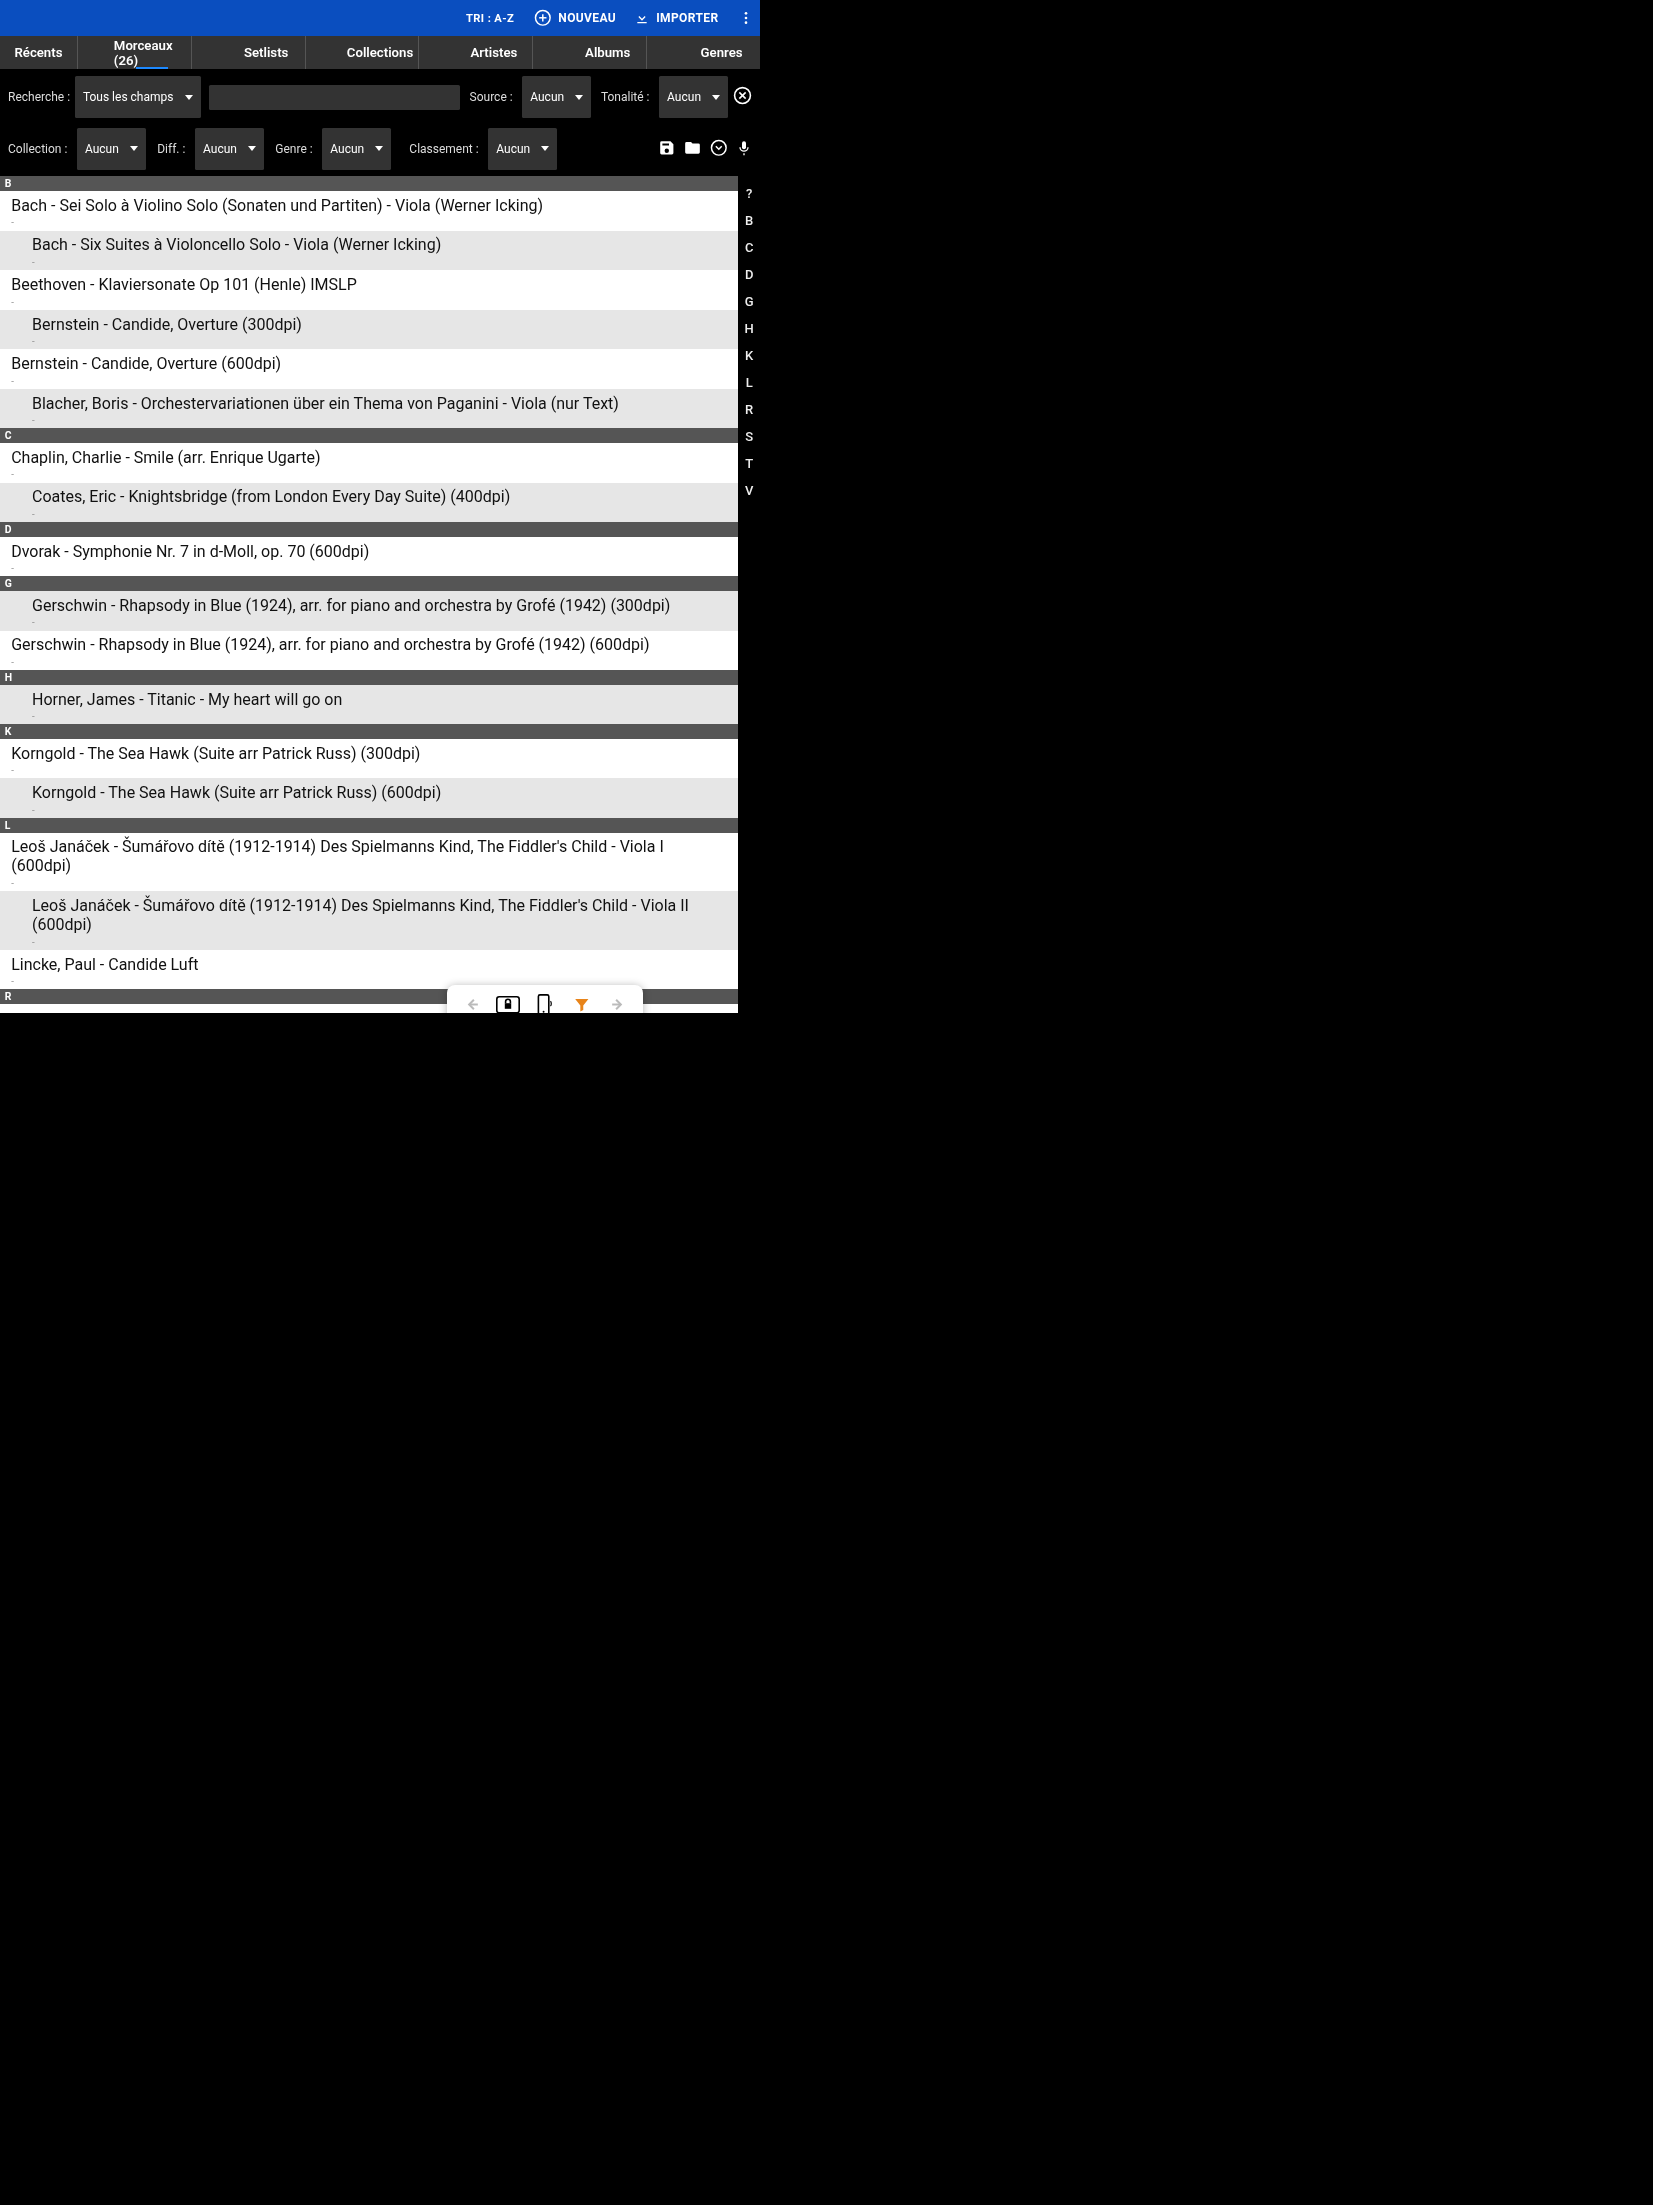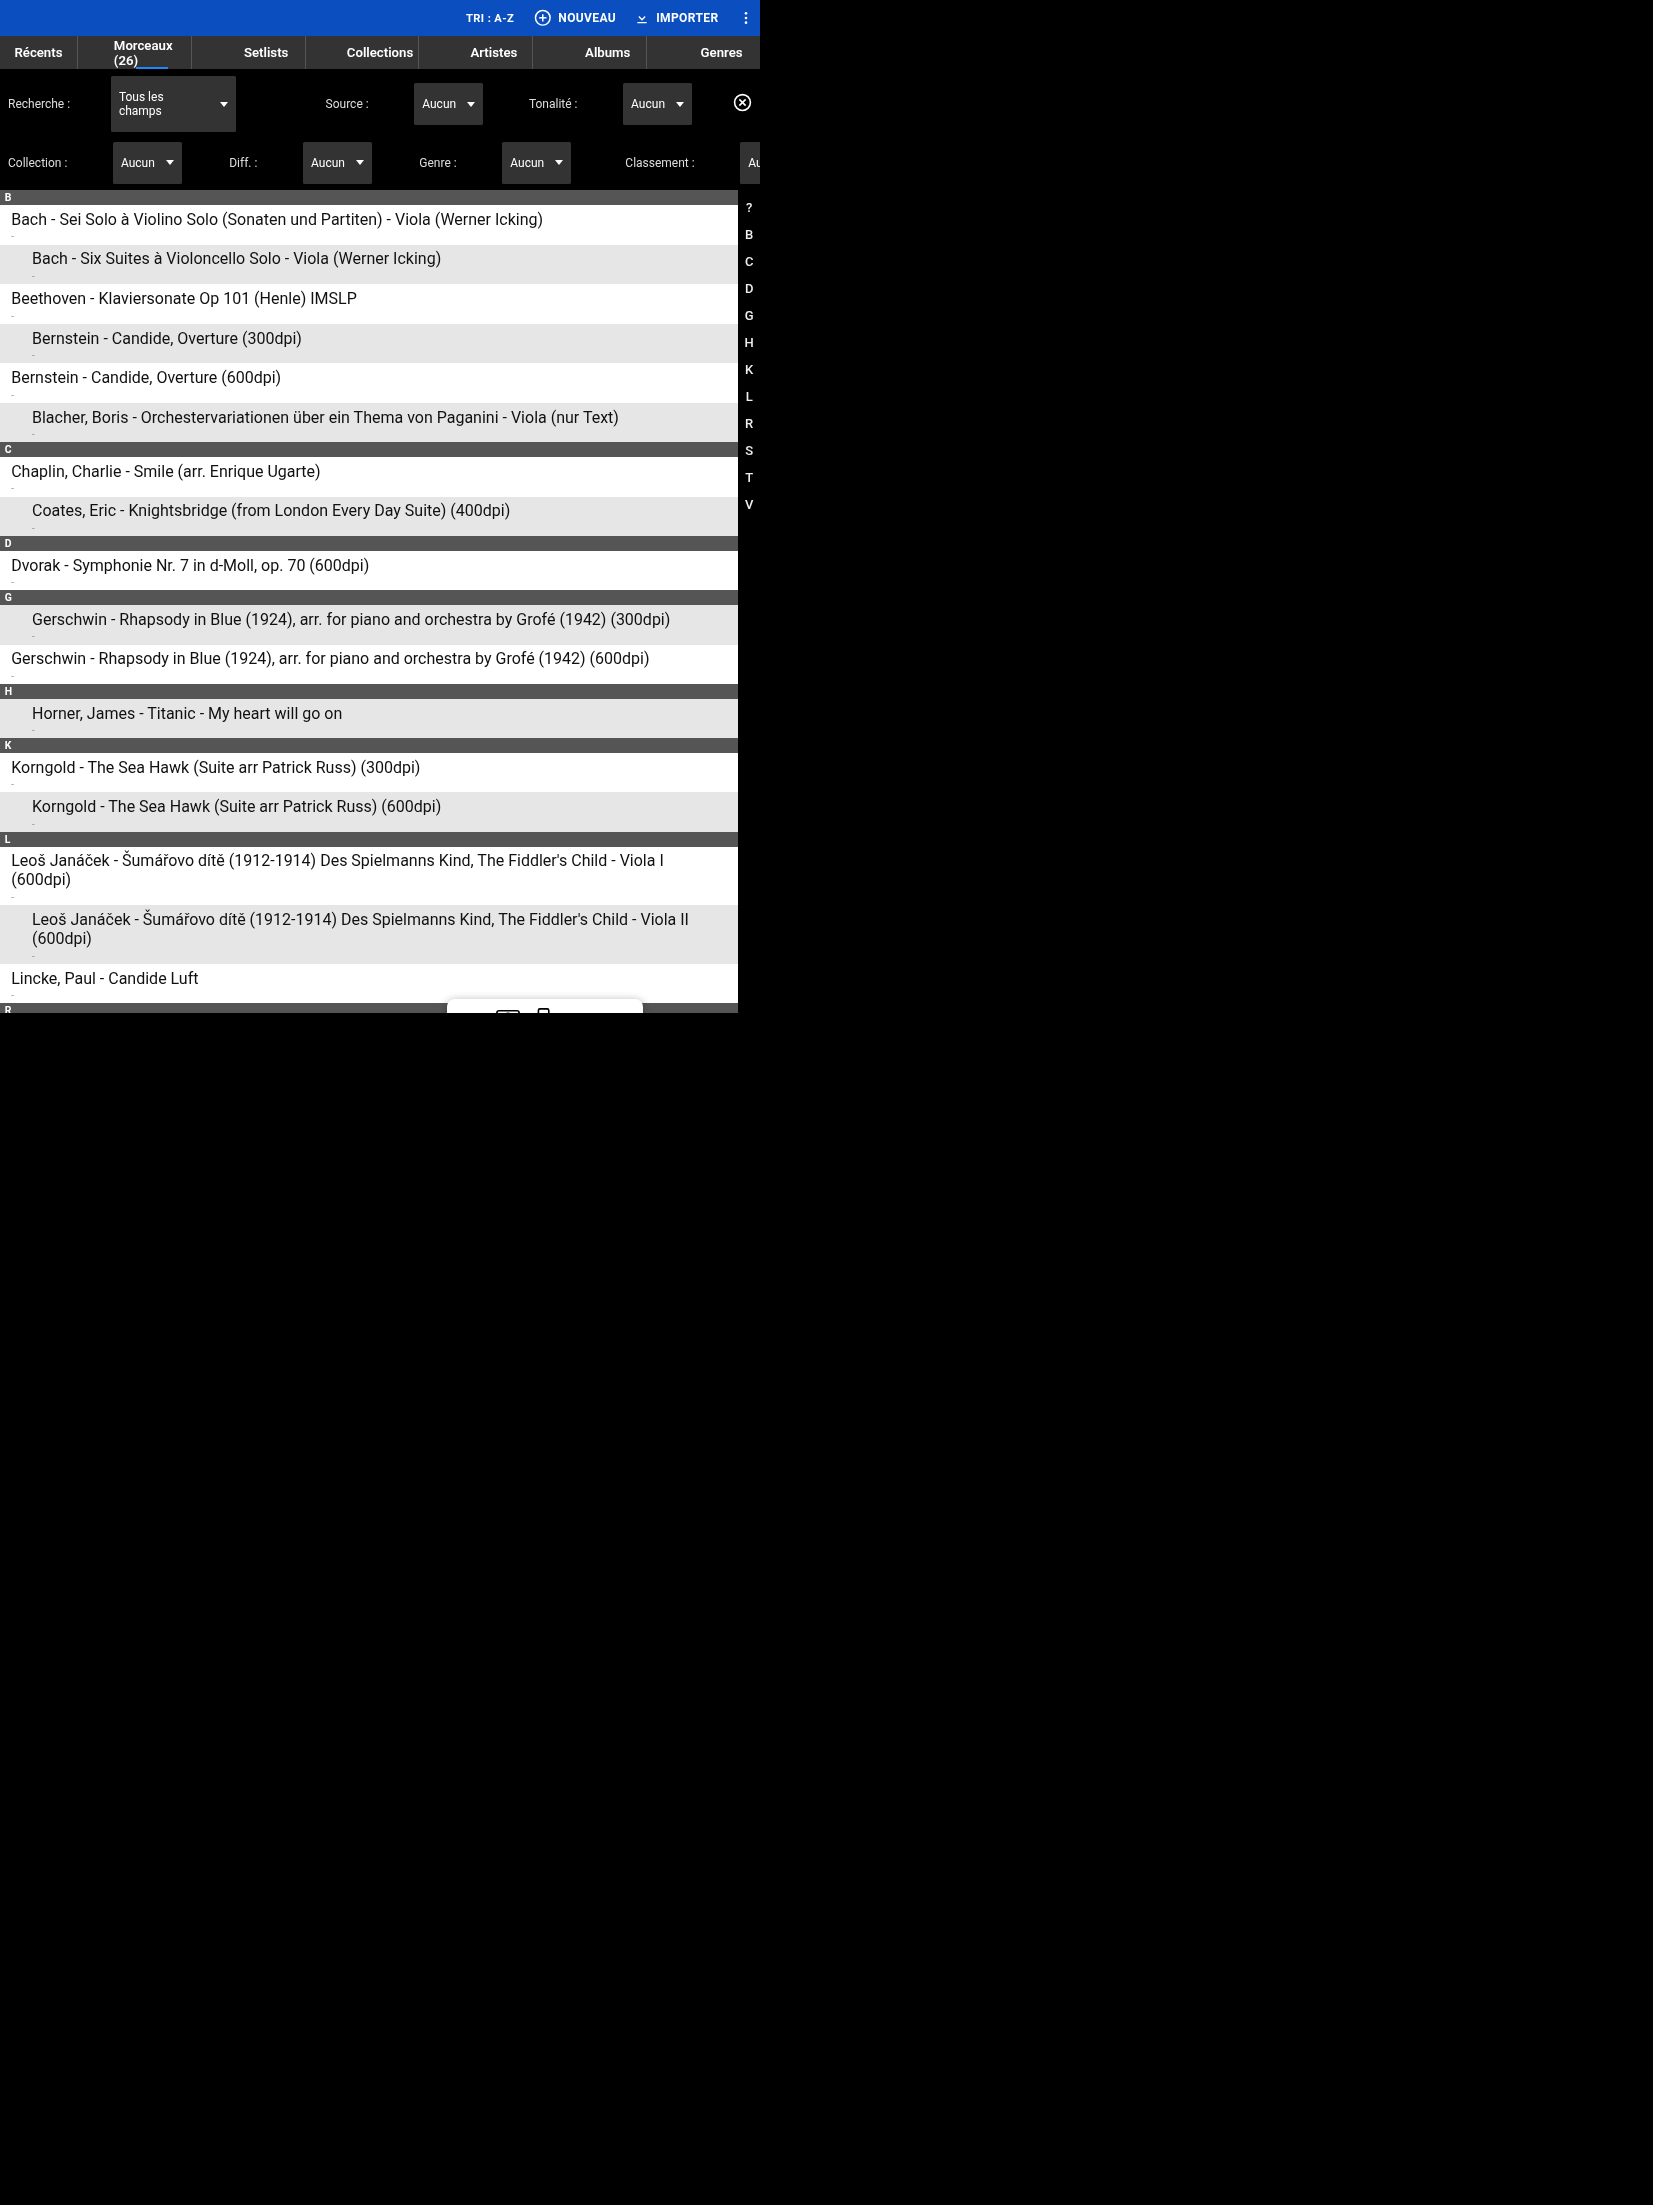--- a/index.html
+++ b/index.html
@@ -13,21 +13,21 @@
   .topbar .more-btn { width: 19px; display: flex; justify-content: center; cursor: pointer; }
 
   
   .tabstrip { background: #333333; height: 34px; display: flex; align-items: stretch; border-bottom: 0.8px solid #000; gap: 36px; }
   .tabstrip .tab { flex: 1; display: flex; align-items: center; justify-content: center; color: #fff; font-size: 13.2px; font-weight: 600; border-right: 0.8px solid #555; position: relative; cursor: pointer; }
   .tabstrip .tab:last-child { border-right: none; }
   .tabstrip .tab.active::after { content: ""; position: absolute; left: 22.4px; right: 22.4px; bottom: 0; height: 2.4px; background: #1D89FF; }
 
   
   .filters { background: #000; padding: 6.4px 8px 6.4px 8px; }
-  .filters .row { display: flex; align-items: center; margin-bottom: 9.6px; gap: 36px; }
+  .filters .row { display: flex; align-items: center; margin-bottom: 9.6px; }
   .filters .row:last-child { margin-bottom: 0; }
   .filters .label { color: #ddd; font-size: 12px; margin-right: 4.8px; white-space: nowrap; }
   .filters .select { background: #333333; color: #fff; display: flex; align-items: center; padding: 14px 8px; font-size: 12px; border-radius: 1.6px; cursor: pointer; }
   .filters .select .chev { margin-left: 11.2px; }
   .filters .search-input { background: #333333; flex: 1; height: 25px; margin-left: 8px; margin-right: 9.6px; border-radius: 1.6px; }
   .filters .clear-btn { cursor: pointer; margin-left: 4.8px; }
   .filters .icon-btn { cursor: pointer; margin-left: 8px; }
 
   
   .listwrap { position: relative; height: calc(1013px - 36px - 34px - 80px); }

